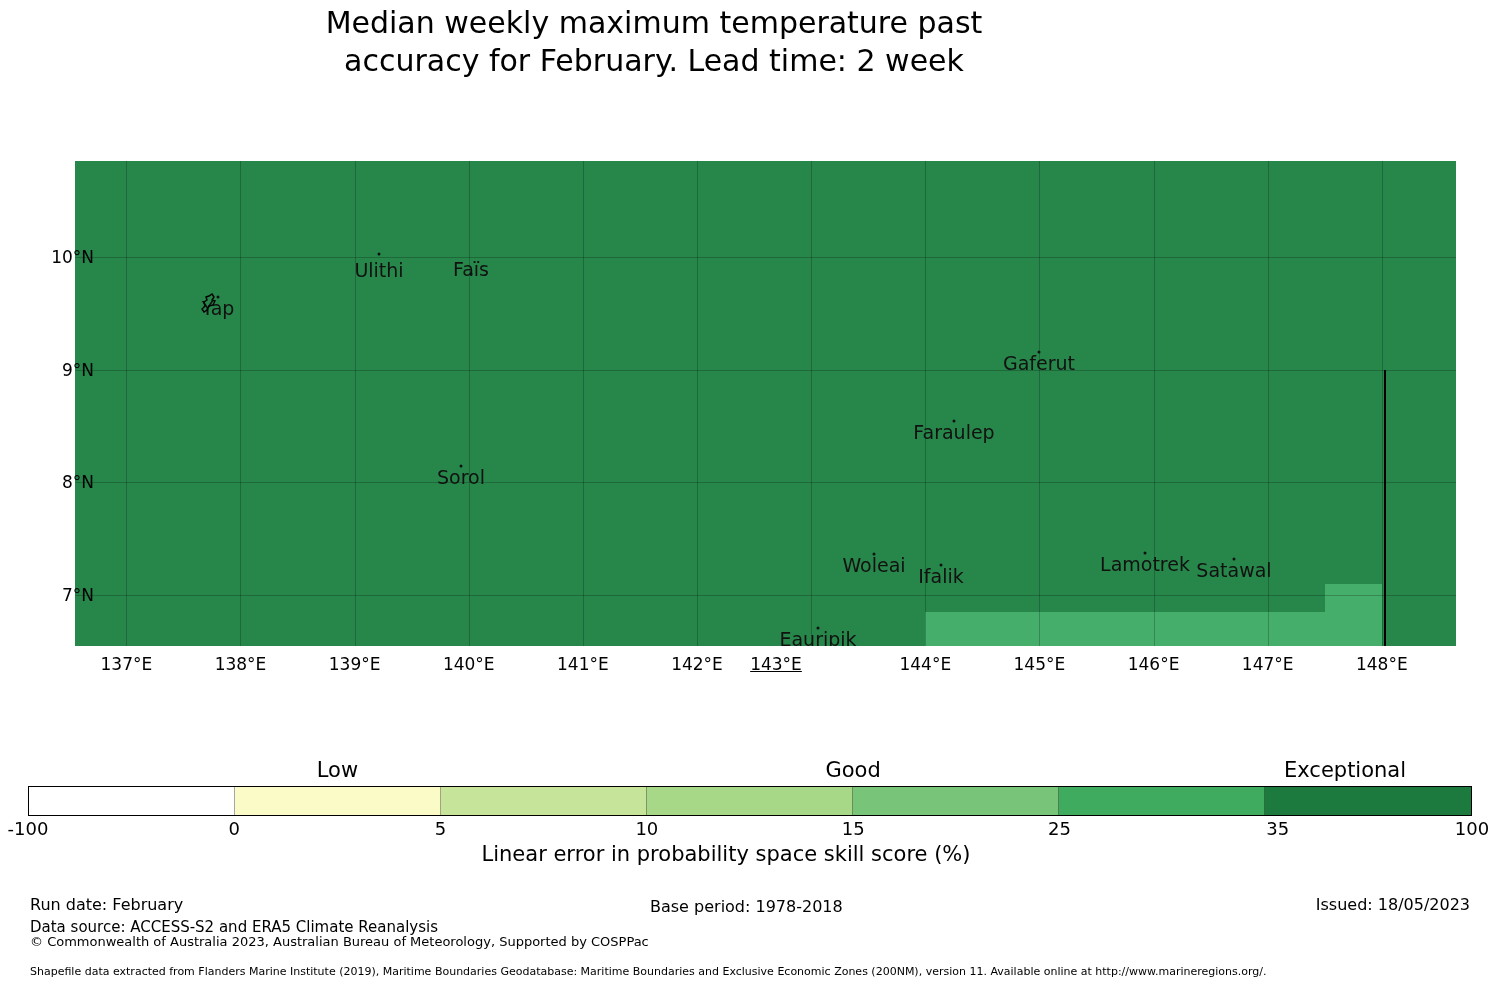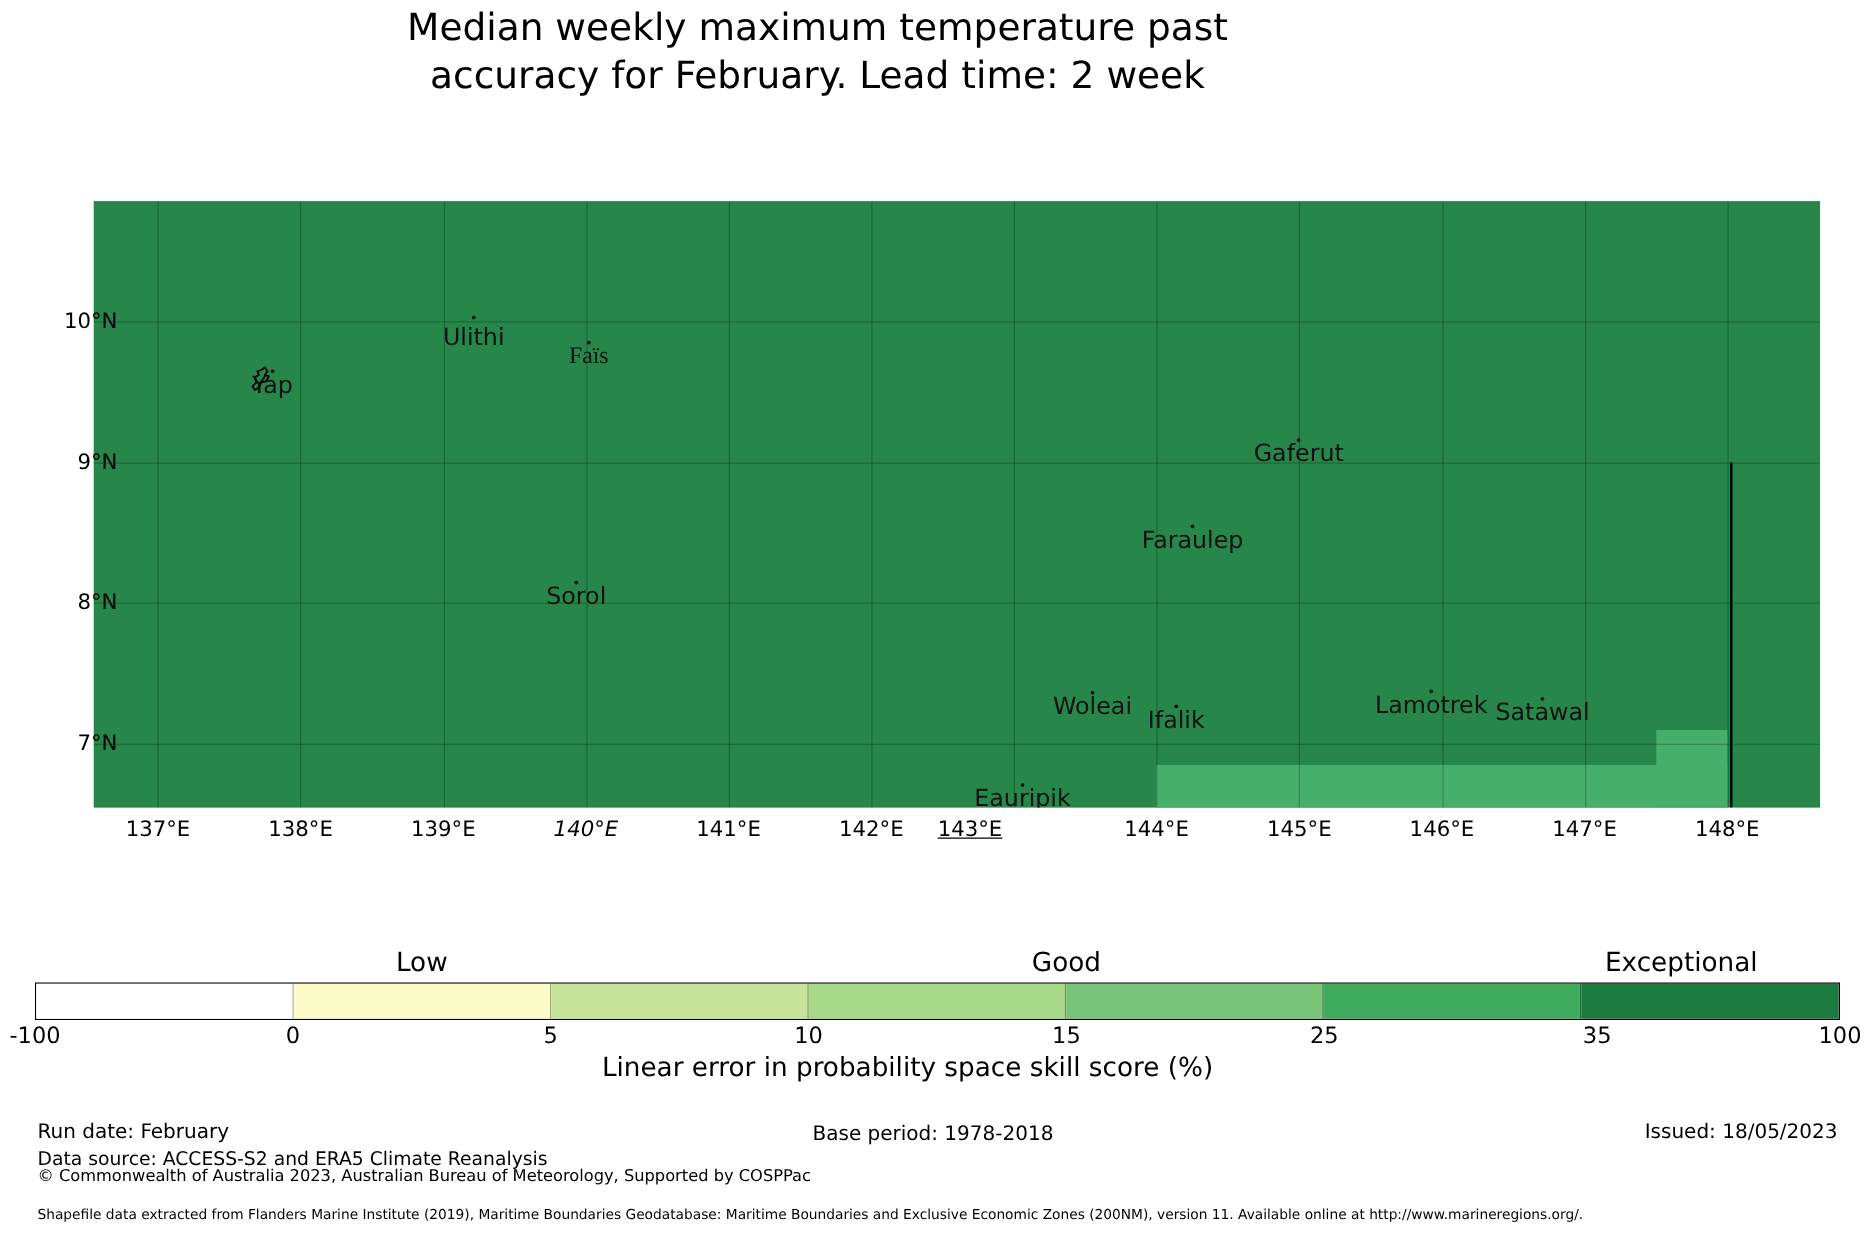--- a/index.html
+++ b/index.html
@@ -181,21 +181,21 @@
       <div class="gridline-v" style="left: 1306.81px;"></div>
       <div class="gridline-h" style="top: 434.244px;"></div>
       <div class="gridline-h" style="top: 321.453px;"></div>
       <div class="gridline-h" style="top: 208.663px;"></div>
       <div class="gridline-h" style="top: 95.8721px;"></div>
       <div class="eez-line" style="left: 1309.1px; top: 208.663px; height: 276.337px;"></div>
       <div class="place-label" style="left: 143px; top: 147px; text-align: right;">Yap</div>
       <div class="place-dot" style="left: 143px; top: 136px;"></div>
       <div class="place-label" style="left: 304px; top: 93px; margin-top: 16px;">Ulithi</div>
       <div class="place-dot" style="left: 304px; top: 93px;"></div>
-      <div class="place-label" style="left: 396px; top: 124px; font-family: Liberation Serif, serif;">Faïs</div>
+      <div class="place-label" style="left: 396px; top: 108px;">Faïs</div>
       <div class="place-dot" style="left: 396px; top: 113px;"></div>
       <div class="place-label" style="left: 386px; top: 316px;">Sorol</div>
       <div class="place-dot" style="left: 386px; top: 305px;"></div>
       <div class="place-label" style="left: 964px; top: 202px;">Gaferut</div>
       <div class="place-dot" style="left: 964px; top: 191px;"></div>
       <div class="place-label" style="left: 879px; top: 271px;">Faraulep</div>
       <div class="place-dot" style="left: 879px; top: 260px;"></div>
       <div class="place-label" style="left: 799px; top: 404px;">Woleai</div>
       <div class="place-dot" style="left: 799px; top: 393px;"></div>
       <div class="place-label" style="left: 866px; top: 415px;">Ifalik</div>
@@ -209,21 +209,21 @@
       <svg width="22" height="24" viewBox="0 0 22 24" id="yap-shape" style="left: 135px; top: 143px;">
         <path d="M13 2 L15 5 L13 8 L16 9 L14 13 L10 14 L8 18 L5 20 L3 17 L6 14 L5 10 L8 8 L7 5 L10 4 Z" fill="none" stroke="#000" stroke-width="1.4"></path>
       </svg>
     </div>
 </div>
 
 <div id="x-axis">
     <div class="xtick" style="left: 126.36px;">137°E</div>
     <div class="xtick" style="left: 240.492px;">138°E</div>
     <div class="xtick" style="left: 354.624px;">139°E</div>
-    <div class="xtick" style="left: 468.756px; font-style: italic;">140°E</div>
+    <div class="xtick" style="left: 468.756px;">140°E</div>
     <div class="xtick" style="left: 582.888px;">141°E</div>
     <div class="xtick" style="left: 697.021px;">142°E</div>
     <div class="xtick" style="left: 776px; text-decoration: underline;">143°E</div>
     <div class="xtick" style="left: 925.285px;">144°E</div>
     <div class="xtick" style="left: 1039.42px;">145°E</div>
     <div class="xtick" style="left: 1153.55px;">146°E</div>
     <div class="xtick" style="left: 1267.68px;">147°E</div>
     <div class="xtick" style="left: 1381.81px;">148°E</div>
   </div>
 <div id="y-axis">

